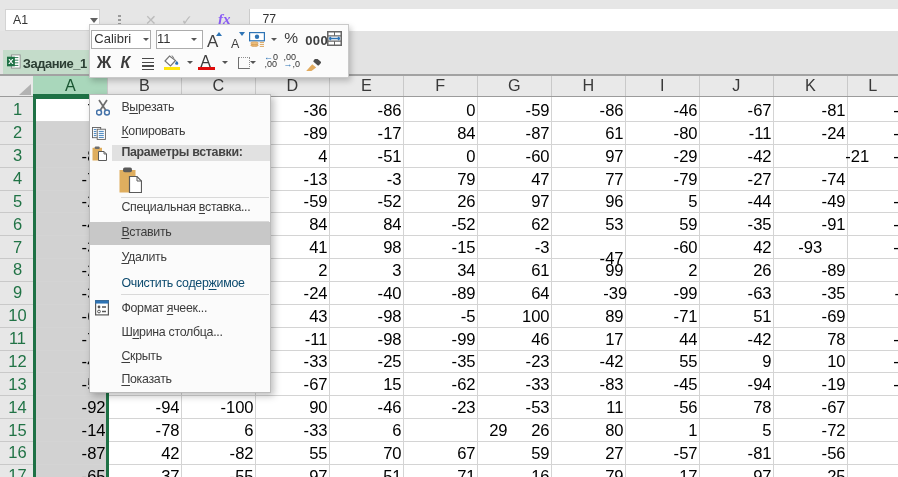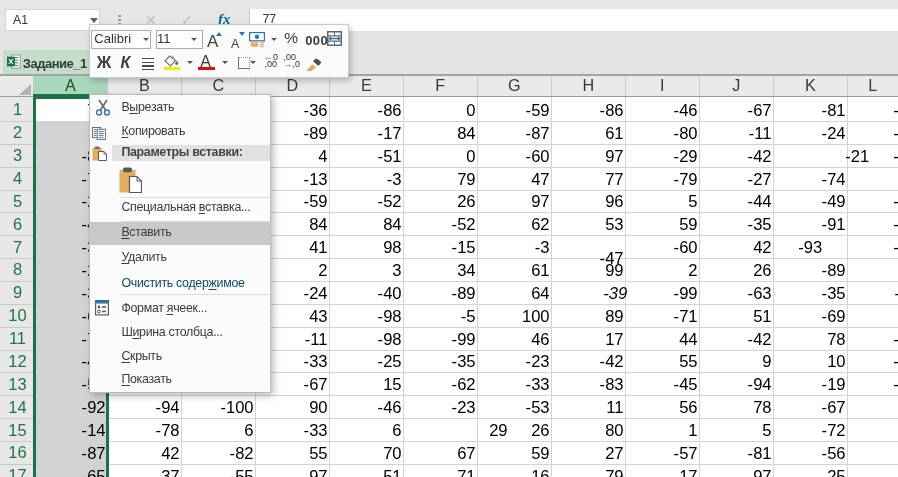--- a/index.html
+++ b/index.html
@@ -11,21 +11,21 @@
 </style></head><body>
 <div class="abs" style="left:0;top:0;width:898px;height:8.5px;background:#e6e6e6"></div>
 <div class="abs" style="left:0;top:8.5px;width:898px;height:22.5px;background:#e6e6e6"></div>
 <div class="abs" style="left:5px;top:8.5px;width:95px;height:22px;background:#fff;border:1px solid #d4d4d4;box-sizing:border-box"></div>
 <div class="abs" style="left:13px;top:13px;font-size:12.3px;color:#333">A1</div>
 <div class="abs" style="left:90px;top:18px;width:0;height:0;border-left:4.5px solid transparent;border-right:4.5px solid transparent;border-top:5px solid #606060"></div>
 <div class="abs" style="left:118px;top:15px;width:3px;height:10px;background:repeating-linear-gradient(#9a9a9a 0 2px,transparent 2px 4px)"></div>
 <div class="abs" style="left:136px;top:8.5px;width:113px;height:22.5px;background:#e6e6e6"></div>
 <div class="abs" style="left:145px;top:12px;font-size:14px;color:#bdbdbd">✕</div>
 <div class="abs" style="left:181px;top:12px;font-size:14px;color:#bdbdbd">✓</div>
-<div class="abs" style="left:218px;top:11px;font-size:15px;color:#0369a1;font-style:italic;font-family:'Liberation Serif',serif;font-weight:bold">fx</div>
+<div class="abs" style="left:218px;top:11px;font-size:15px;color:#8b5cf6;font-style:italic;font-family:'Liberation Serif',serif;font-weight:bold">fx</div>
 <div class="abs" style="left:249px;top:8.5px;width:1px;height:22.5px;background:#cccccc"></div>
 <div class="abs" style="left:250px;top:8.5px;width:648px;height:22.5px;background:#fff"></div>
 <div class="abs" style="left:262.5px;top:12.3px;font-size:12.3px;color:#333">77</div>
 <div class="abs" style="left:0;top:31px;width:898px;height:43.5px;background:#e3e3e3"></div>
 <div class="abs" style="left:2.6px;top:49.8px;width:86.6px;height:24.7px;background:#c4dcca"></div>
 <div class="abs" style="left:6.5px;top:54px;width:14px;height:15px"><svg width="14" height="15" viewBox="0 0 16 17">
       <rect x="5" y="1" width="10" height="15" fill="#fff" stroke="#8a8a8a" stroke-width="1"></rect>
       <path d="M7 4h6M7 7h6M7 10h6M7 13h6" stroke="#1e7145" stroke-width="1"></path>
       <rect x="0" y="3" width="9" height="11" fill="#1e7145"></rect>
       <text x="4.5" y="11.5" font-size="9" font-weight="bold" fill="#fff" text-anchor="middle" font-family="Liberation Sans">X</text>
@@ -217,21 +217,21 @@
 <div class="cell" style="left:477.3px;top:443.95000000000005px;width:72.3px;">59</div>
 <div class="cell" style="left:477.3px;top:466.82000000000005px;width:72.3px;">16</div>
 <div class="cell" style="left:551.3px;top:100.9px;width:72.3px;">-86</div>
 <div class="cell" style="left:551.3px;top:123.77000000000001px;width:72.3px;">61</div>
 <div class="cell" style="left:551.3px;top:146.64000000000001px;width:72.3px;">97</div>
 <div class="cell" style="left:551.3px;top:169.51px;width:72.3px;">77</div>
 <div class="cell" style="left:551.3px;top:192.38px;width:72.3px;">96</div>
 <div class="cell" style="left:551.3px;top:215.25px;width:72.3px;">53</div>
 <div class="cell" style="left:551.3px;top:249px;width:72.3px;">-47</div>
 <div class="cell" style="left:551.3px;top:260.99px;width:72.3px;">99</div>
-<div class="cell" style="left:551.3px;top:283.86px;width:76px;font-style:italic;">-39</div>
+<div class="cell" style="left:551.3px;top:283.86px;width:76px;">-39</div>
 <div class="cell" style="left:551.3px;top:306.73px;width:72.3px;">89</div>
 <div class="cell" style="left:551.3px;top:329.6px;width:72.3px;">17</div>
 <div class="cell" style="left:551.3px;top:352.47px;width:72.3px;">-42</div>
 <div class="cell" style="left:551.3px;top:375.34000000000003px;width:72.3px;">-83</div>
 <div class="cell" style="left:551.3px;top:398.21000000000004px;width:72.3px;">11</div>
 <div class="cell" style="left:551.3px;top:421.08000000000004px;width:72.3px;">80</div>
 <div class="cell" style="left:551.3px;top:443.95000000000005px;width:72.3px;">27</div>
 <div class="cell" style="left:551.3px;top:466.82000000000005px;width:72.3px;">79</div>
 <div class="cell" style="left:625.3px;top:100.9px;width:72.3px;">-46</div>
 <div class="cell" style="left:625.3px;top:123.77000000000001px;width:72.3px;">-80</div>

